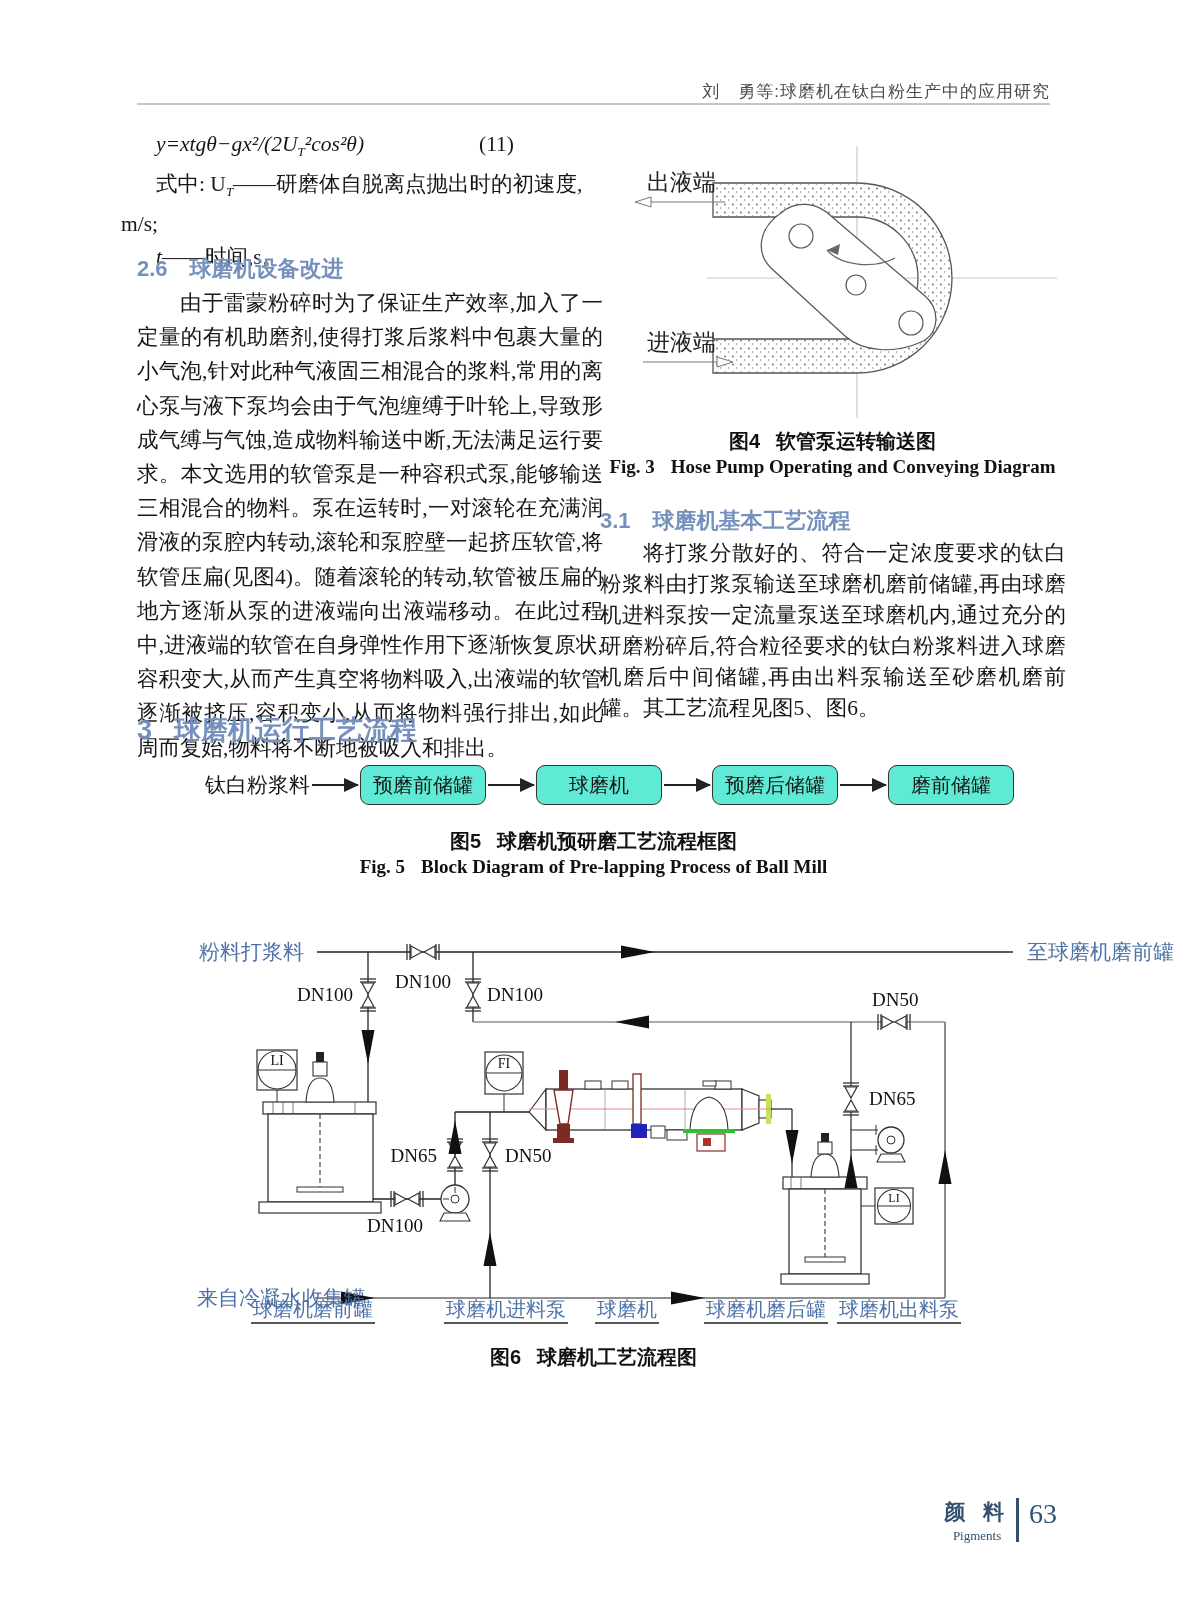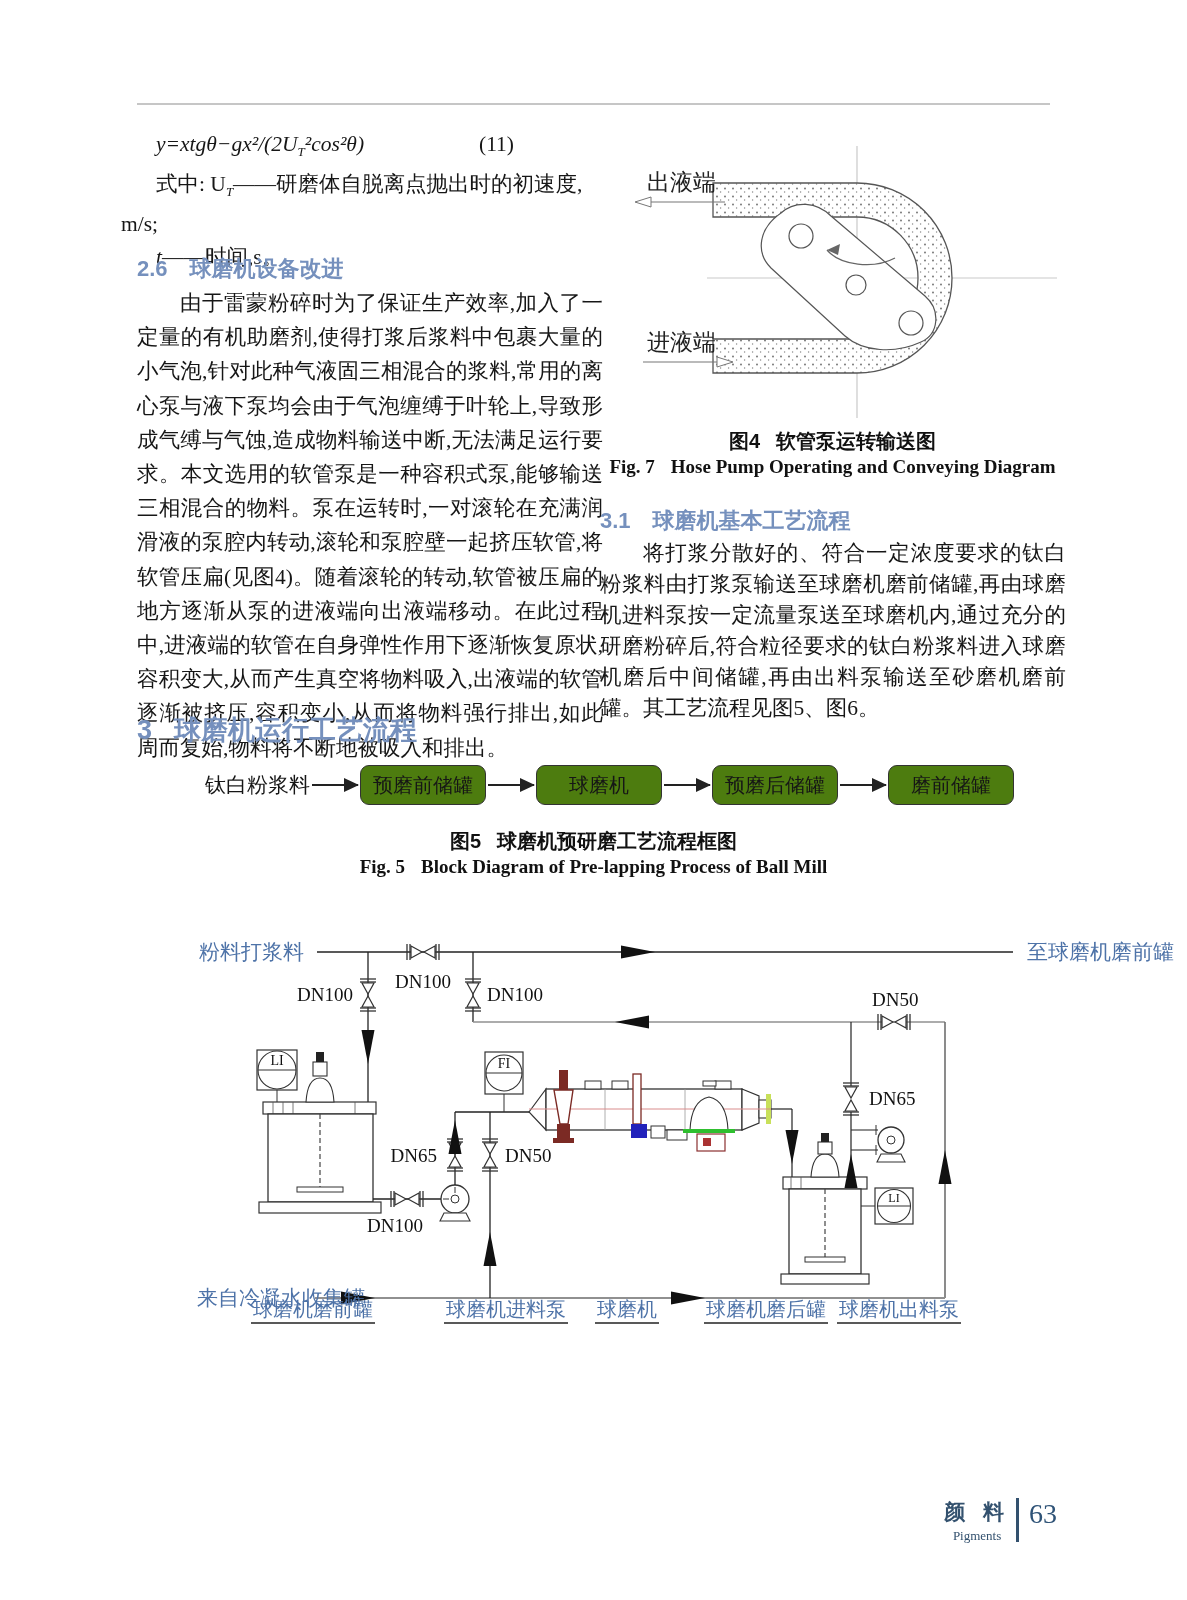--- a/index.html
+++ b/index.html
@@ -16,37 +16,38 @@
   .h-blue{font-weight:bold;color:#7590bd;}
   .h26{font-size:22px;}
   .h3{font-size:27px;}
   .secnum{margin-right:22px;}
   .cap-cn{font-weight:bold;font-size:20px;text-align:center;font-family:"Liberation Sans","DejaVu Sans",sans-serif;color:#111;}
   .cap-en{font-weight:bold;font-size:19px;text-align:center;color:#111;}
   .capno{margin-right:16px;}
   .f5row{display:flex;align-items:center;}
   .f5label{font-size:21px;white-space:nowrap;}
   .f5box{border:1.6px solid #333;border-radius:9px;height:38px;min-width:104px;display:flex;
-         align-items:center;justify-content:center;font-size:20px;padding:0 10px;background:#4d7c0f;}
+         align-items:center;justify-content:center;font-size:20px;padding:0 10px;background:#5eead4;}
   .f5arrow{position:relative;width:46px;height:2px;background:#222;margin:0 2px;flex-shrink:0;}
   .f5arrow::after{content:"";position:absolute;right:-1px;top:-6px;border-left:15px solid #222;
                   border-top:7px solid transparent;border-bottom:7px solid transparent;}
   .footer{display:flex;}
   .fjcn{font-weight:bold;font-size:21px;color:#33516e;letter-spacing:6px;font-family:"Liberation Sans","DejaVu Sans",sans-serif;}
   .fjen{font-size:13px;color:#33516e;text-align:center;margin-top:2px;}
   .fbar{width:3px;height:44px;background:#33516e;margin:0 10px 0 6px;}
   .fpage{font-size:28px;color:#2f5377;}
   svg text{font-family:"Liberation Serif","DejaVu Serif",serif;}
   .blue-lab{fill:#4e73a8;}
 </style>
 </head>
 <body>
 
 <div class="page">
 
+  <div class="abs runhead sans" style="right:137px;top:80px;">刘　勇等:球磨机在钛白粉生产中的应用研究</div>
   <div class="abs hrule" style="left:137px;top:103px;width:913px;"></div>
 
   <div class="abs" style="left:121px;top:128px;width:465px;">
     <div class="eqline eq-var" style="padding-left:35px;position:relative;">
       <span>y=xtgθ−gx²/(2U</span><span class="eq-sub">T</span><span>²cos²θ)</span>
       <span class="abs" style="left:358px;top:0;font-style:normal;">(11)</span>
     </div>
     <div class="eqline" style="padding-left:35px;">
       <span>式中: U</span><span class="eq-sub">T</span><span>——研磨体自脱离点抛出时的初速度,</span>
     </div>
@@ -93,21 +94,21 @@
     <polygon points="40,64 56,59 56,69" fill="#fff" stroke="#777" stroke-width="1"></polygon>
     <text x="52" y="212" font-size="23" fill="#222">进液端</text>
     <line x1="48" y1="224" x2="126" y2="224" stroke="#777" stroke-width="1.2"></line>
     <polygon points="138,224 122,219 122,229" fill="#fff" stroke="#777" stroke-width="1"></polygon>
   </svg>
 
   <div class="abs cap-cn" style="left:600px;top:428px;width:465px;">
     <span class="capno">图4</span><span>软管泵运转输送图</span>
   </div>
   <div class="abs cap-en" style="left:600px;top:456px;width:465px;">
-    <span class="capno">Fig. 7</span><span>Hose Pump Operating and Conveying Diagram</span>
+    <span class="capno">Fig. 3</span><span>Hose Pump Operating and Conveying Diagram</span>
   </div>
 
   <div class="abs h-blue h26 sans" style="left:600px;top:506px;">
     <span class="secnum">3.1</span><span>球磨机基本工艺流程</span>
   </div>
 
   <div class="abs para" style="left:600px;top:538px;width:466px;line-height:31px;">将打浆分散好的、符合一定浓度要求的钛白粉浆料由打浆泵输送至球磨机磨前储罐,再由球磨机进料泵按一定流量泵送至球磨机内,通过充分的研磨粉碎后,符合粒径要求的钛白粉浆料进入球磨机磨后中间储罐,再由出料泵输送至砂磨机磨前罐。其工艺流程见图5、图6。</div>
 
   <div class="abs f5row" style="left:205px;top:765px;width:790px;">
     <div class="f5label">钛白粉浆料</div>
@@ -293,20 +294,23 @@
     <text x="321" y="414" font-size="20" text-anchor="middle" class="blue-lab">球磨机进料泵</text>
     <line x1="259" y1="421" x2="383" y2="421" stroke="#222" stroke-width="1.6"></line>
     <text x="442" y="414" font-size="20" text-anchor="middle" class="blue-lab">球磨机</text>
     <line x1="410" y1="421" x2="474" y2="421" stroke="#222" stroke-width="1.6"></line>
     <text x="581" y="414" font-size="20" text-anchor="middle" class="blue-lab">球磨机磨后罐</text>
     <line x1="519" y1="421" x2="643" y2="421" stroke="#222" stroke-width="1.6"></line>
     <text x="714" y="414" font-size="20" text-anchor="middle" class="blue-lab">球磨机出料泵</text>
     <line x1="652" y1="421" x2="776" y2="421" stroke="#222" stroke-width="1.6"></line>
   </svg>
 
+  <div class="abs cap-cn" style="left:137px;top:1344px;width:913px;">
+    <span class="capno">图6</span><span>球磨机工艺流程图</span>
+  </div>
 
   <div class="abs footer" style="right:130px;top:1498px;">
     <div>
       <div class="fjcn">颜  料</div>
       <div class="fjen">Pigments</div>
     </div>
     <div class="fbar"></div>
     <div class="fpage">63</div>
   </div>
 

